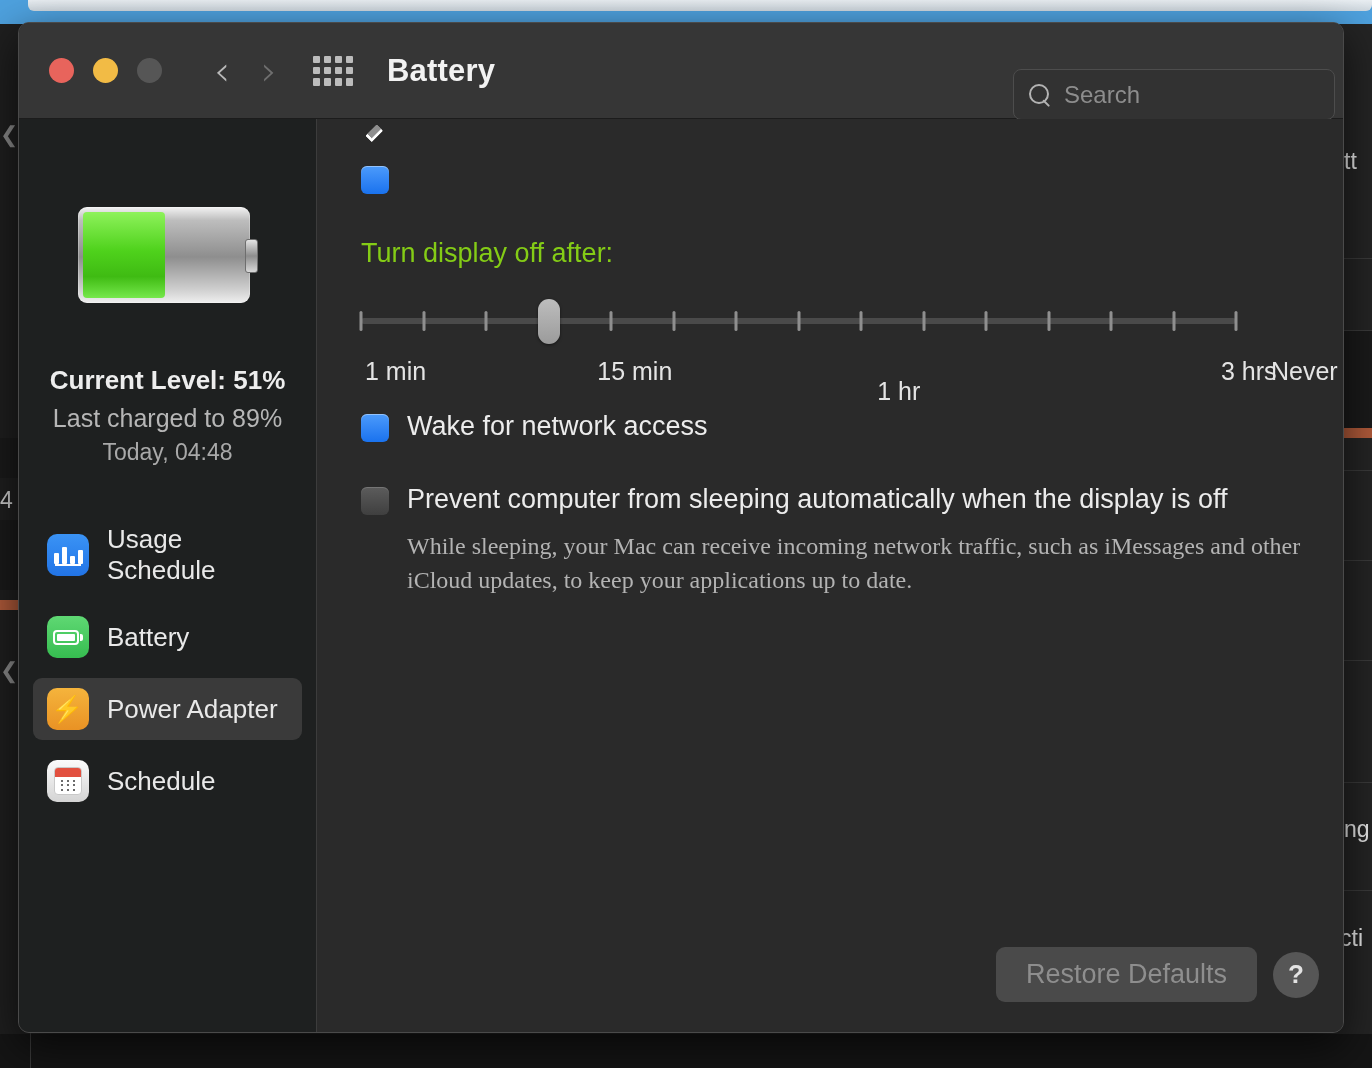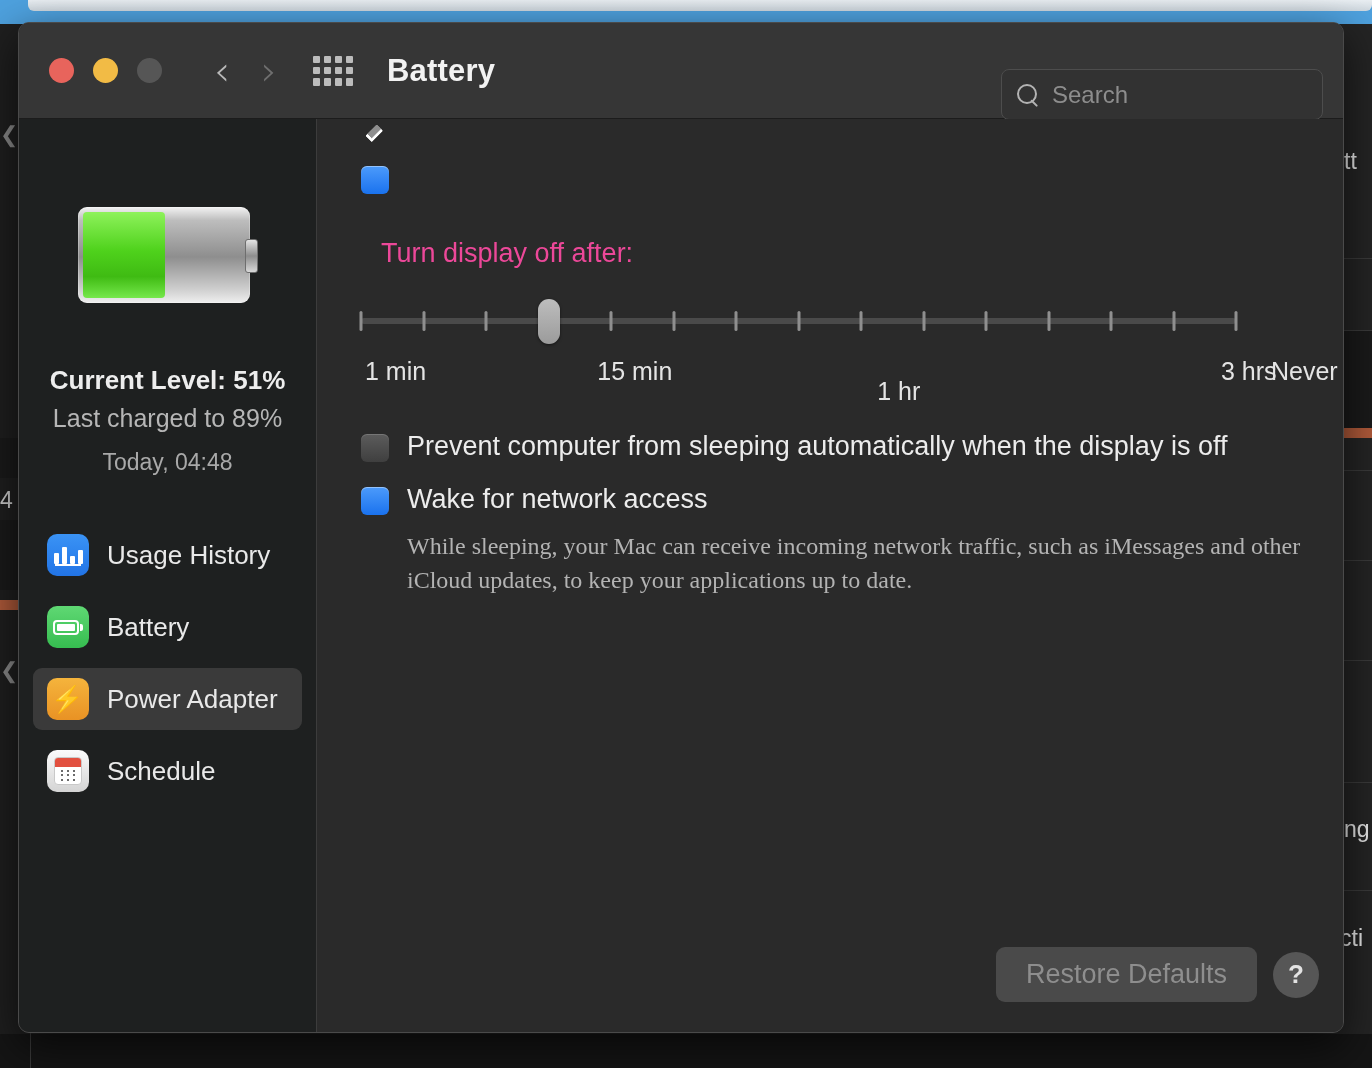--- a/index.html
+++ b/index.html
@@ -108,21 +108,21 @@
   #win-title {
     margin-left: 34px;
     color: #f2f2f2;
     font-size: 31px;
     font-weight: bold;
     letter-spacing: 0.2px;
   }
 
   #searchbox {
     position: absolute;
-    right: 20px; top: 46px;
+    right: 8px; top: 46px;
     width: 322px; height: 51px;
     border: 1px solid #4d4d4d;
     border-radius: 8px;
     background: #323232;
     display: flex;
     align-items: center;
     padding: 0 14px;
     gap: 12px;
     justify-content: center;
   }
@@ -182,21 +182,21 @@
   .battery-cap {
     position: absolute; right: 0; top: 32px; width: 13px; height: 34px;
     border-radius: 3px;
     background: linear-gradient(180deg,#e4e4e4,#8d8d8d 50%,#d8d8d8);
     border: 1px solid #6e6e6e;
   }
 
   .side-level {
     color: #ededed; font-size: 26px; font-weight: bold; margin-bottom: 8px;
   }
-  .side-charged { color: #b6b6b6; font-size: 25px; margin-bottom: 16px; }
+  .side-charged { color: #b6b6b6; font-size: 25px; margin-bottom: 6px; }
   .side-time { color: #a9a9a9; font-size: 23px; margin-bottom: 48px; }
 
   #sidenav { width: 100%; padding: 0 14px; }
   .nav-item {
     display: flex; align-items: center; gap: 18px;
     padding: 10px 14px;
     border-radius: 9px;
     margin-bottom: 10px;
     cursor: default;
   }
@@ -262,21 +262,21 @@
     box-shadow: inset 0 1px 0 rgba(255,255,255,0.16);
   }
   .checkbox .tick {
     width: 16px; height: 9px;
     border-left: 3.5px solid #fff; border-bottom: 3.5px solid #fff;
     transform: rotate(-45deg) translate(1px,-2px);
     border-radius: 1px;
   }
   .cb-label { color: #ececec; font-size: 27px; line-height: 1.15; }
 
-  .section-label { color: #ec4899; font-size: 27px; margin-top: 44px; margin-left: 20px; }
+  .section-label { color: #84cc16; font-size: 27px; margin-top: 44px; }
 
   
   #slider-wrap { margin-top: 30px; position: relative; height: 46px; width: 875px; }
   #slider-track {
     position: absolute; left: 0; right: 0; top: 19px; height: 6px;
     background: #4a4a4a; border-radius: 3px;
   }
   .tick {
     position: absolute; top: 12px; width: 3px; height: 20px;
     background: #8f8f8f; border-radius: 2px; transform: translateX(-50%);
@@ -409,21 +409,21 @@
         <div class="nav-item">
           <span class="nav-icon ic-usage">
             <span class="bars">
                 <i style="height:11px"></i>
                 <i style="height:17px"></i>
                 <i style="height:8px"></i>
                 <i style="height:14px"></i>
               </span>
             <span class="baseline"></span>
           </span>
-          <span class="nav-label">Usage History</span>
+          <span class="nav-label">Usage Schedule</span>
         </div>
 
         <div class="nav-item">
           <span class="nav-icon ic-battery">
             <span class="shell">
                 <span class="fillb"></span>
               </span>
               <span class="nub"></span>
           </span>
           <span class="nav-label">Battery</span>
@@ -491,32 +491,32 @@
         <div id="slider-thumb" style="left: 187.5px;"></div>
       </div>
       <div id="slider-labels">
           <span class="slider-label" style="left: 4px;">1 min</span>
           <span class="slider-label" style="left: 236.25px;">15 min</span>
           <span class="slider-label" style="left: 516.25px; margin-top: 20px;">1 hr</span>
           <span class="slider-label" style="left: 843px; margin-left: 17px;">3 hrs</span>
           <span class="slider-label" style="left: 910px;">Never</span>
         </div>
 
-      <div class="cb-row" style="margin-top:42px;">
-        <span class="checkbox off"></span>
-        <span class="cb-label">Prevent computer from sleeping automatically when the display is off</span>
-      </div>
-
       <div class="cb-row" style="margin-top:22px;">
         <span class="checkbox on">
           <span class="tick"></span>
         </span>
         <span class="cb-label">Wake for network access</span>
       </div>
 
+      <div class="cb-row" style="margin-top:42px;">
+        <span class="checkbox off"></span>
+        <span class="cb-label">Prevent computer from sleeping automatically when the display is off</span>
+      </div>
+
       <div class="desc">While sleeping, your Mac can receive incoming network traffic, such as iMessages and other iCloud updates, to keep your applications up to date.</div>
 
       <div id="footer">
         <button id="restore-defaults">Restore Defaults</button>
         <button id="help-btn">?</button>
       </div>
 
     </div>
   </div>
 </div>

